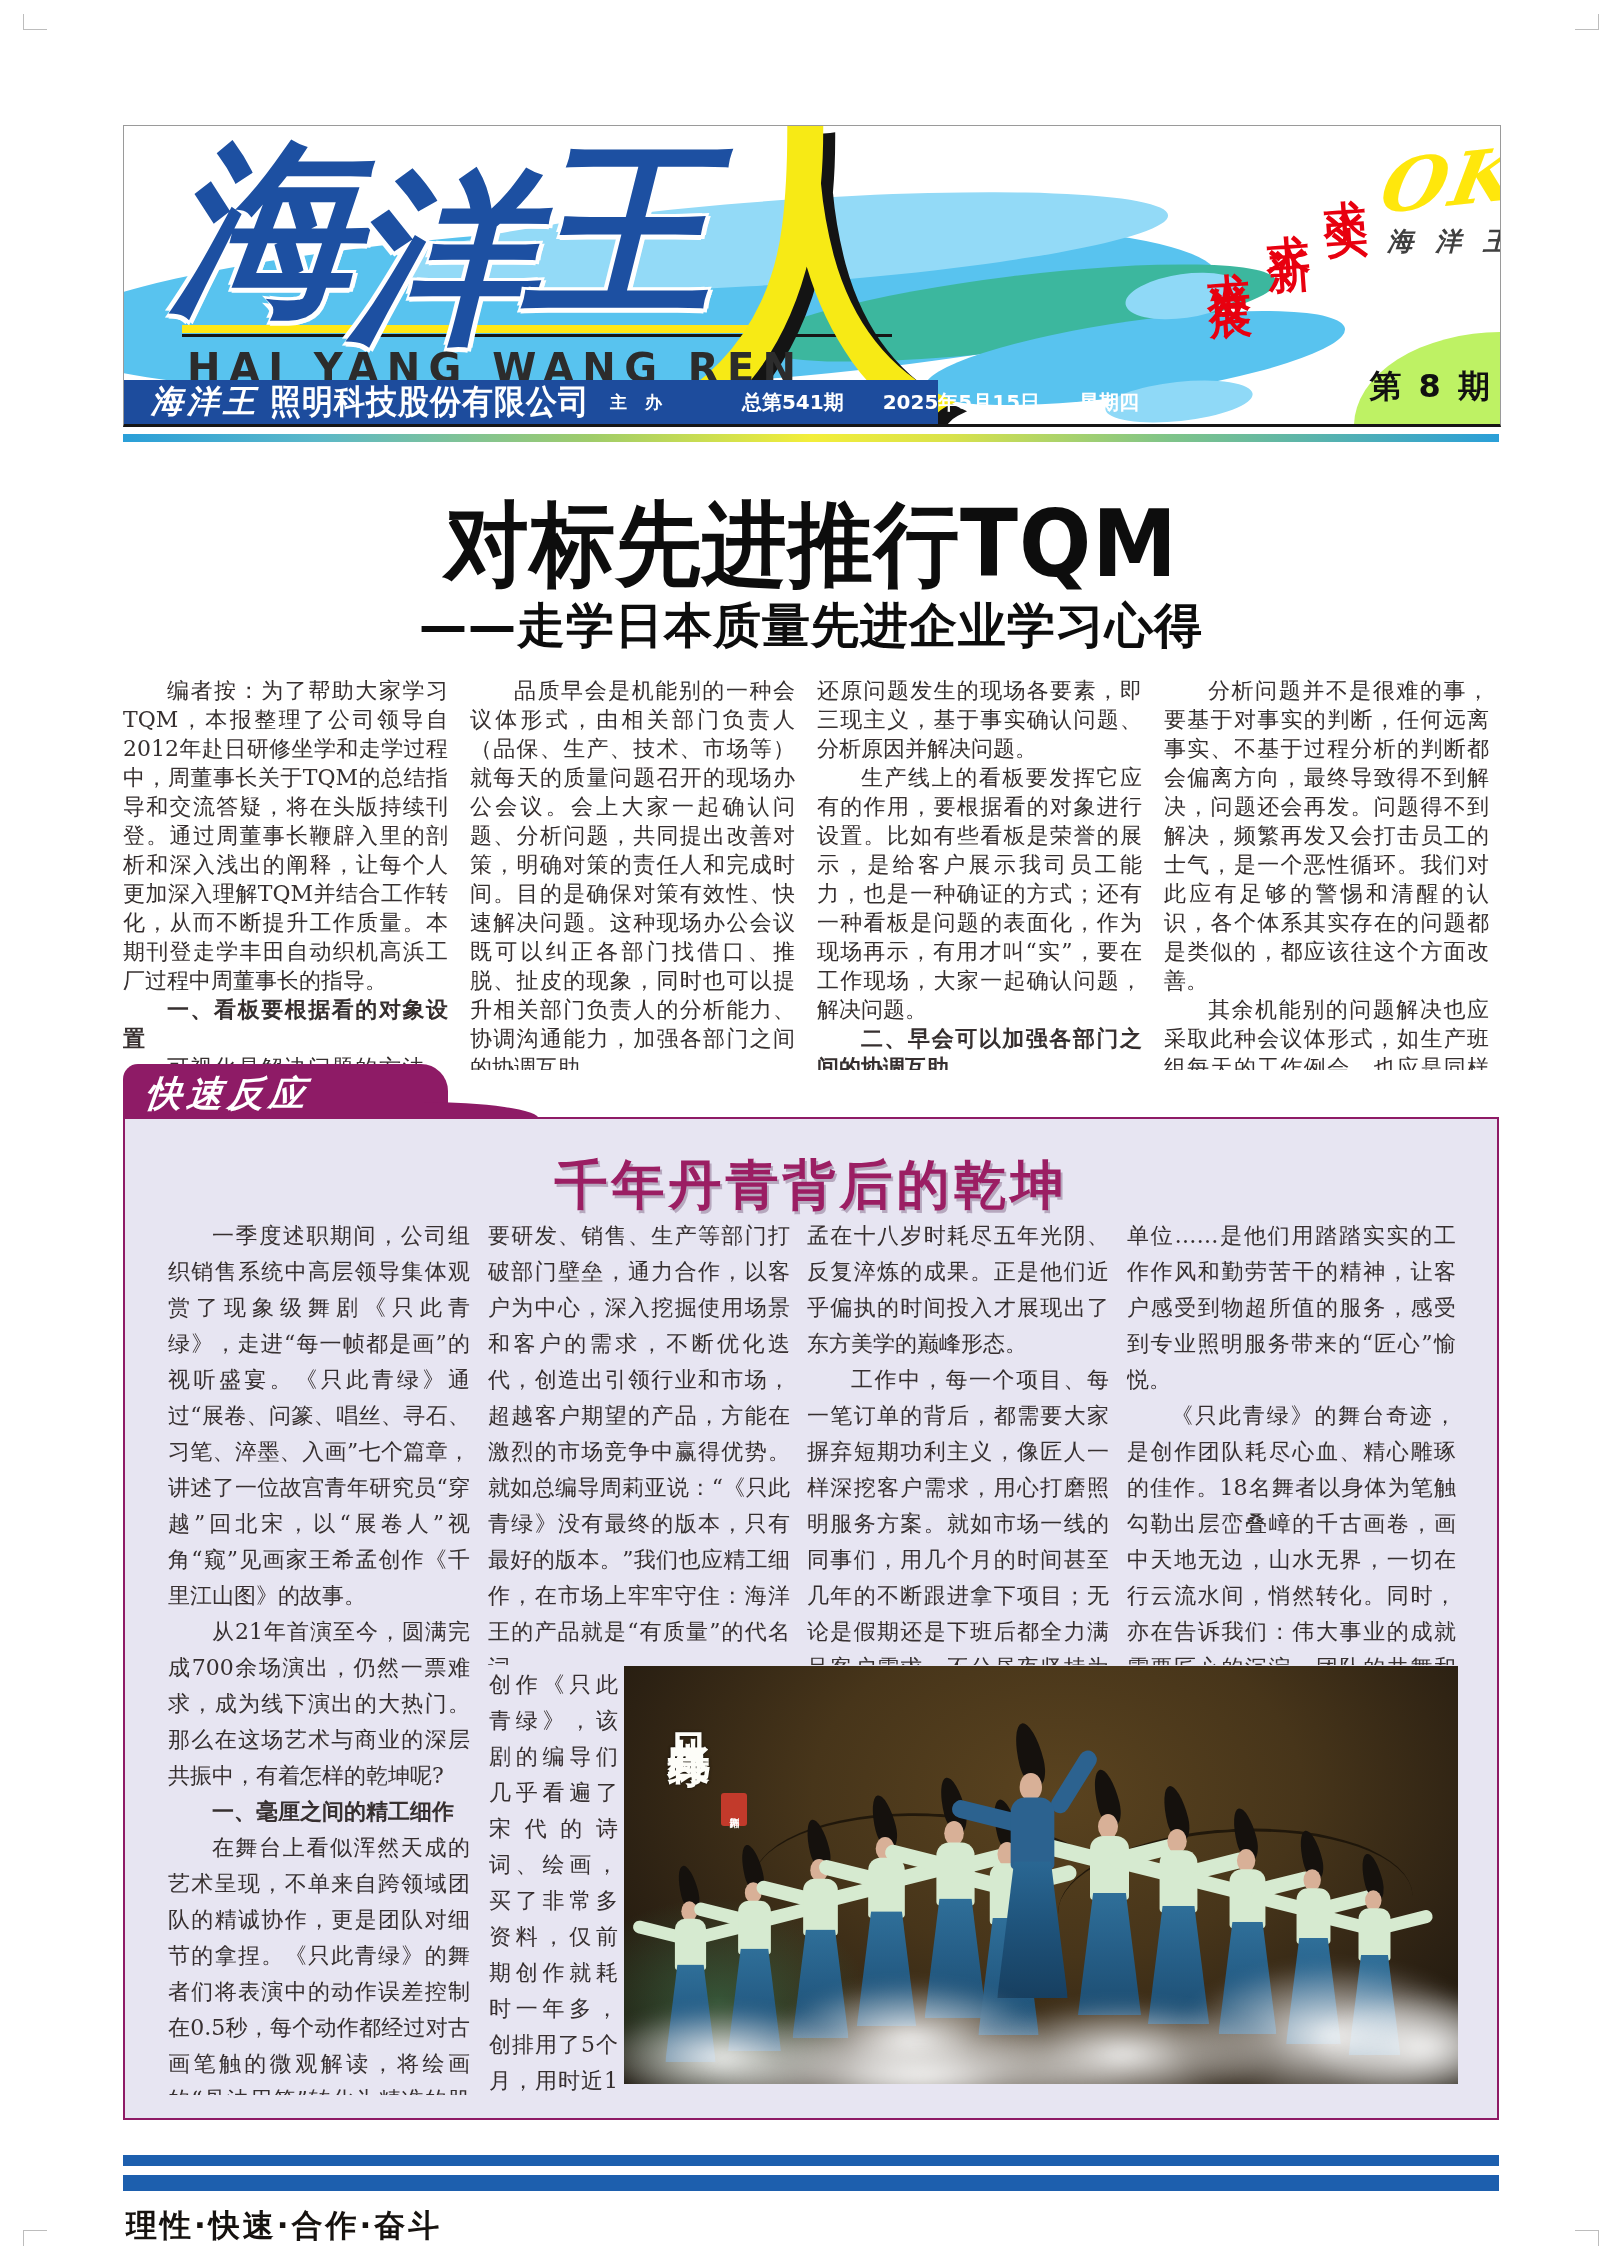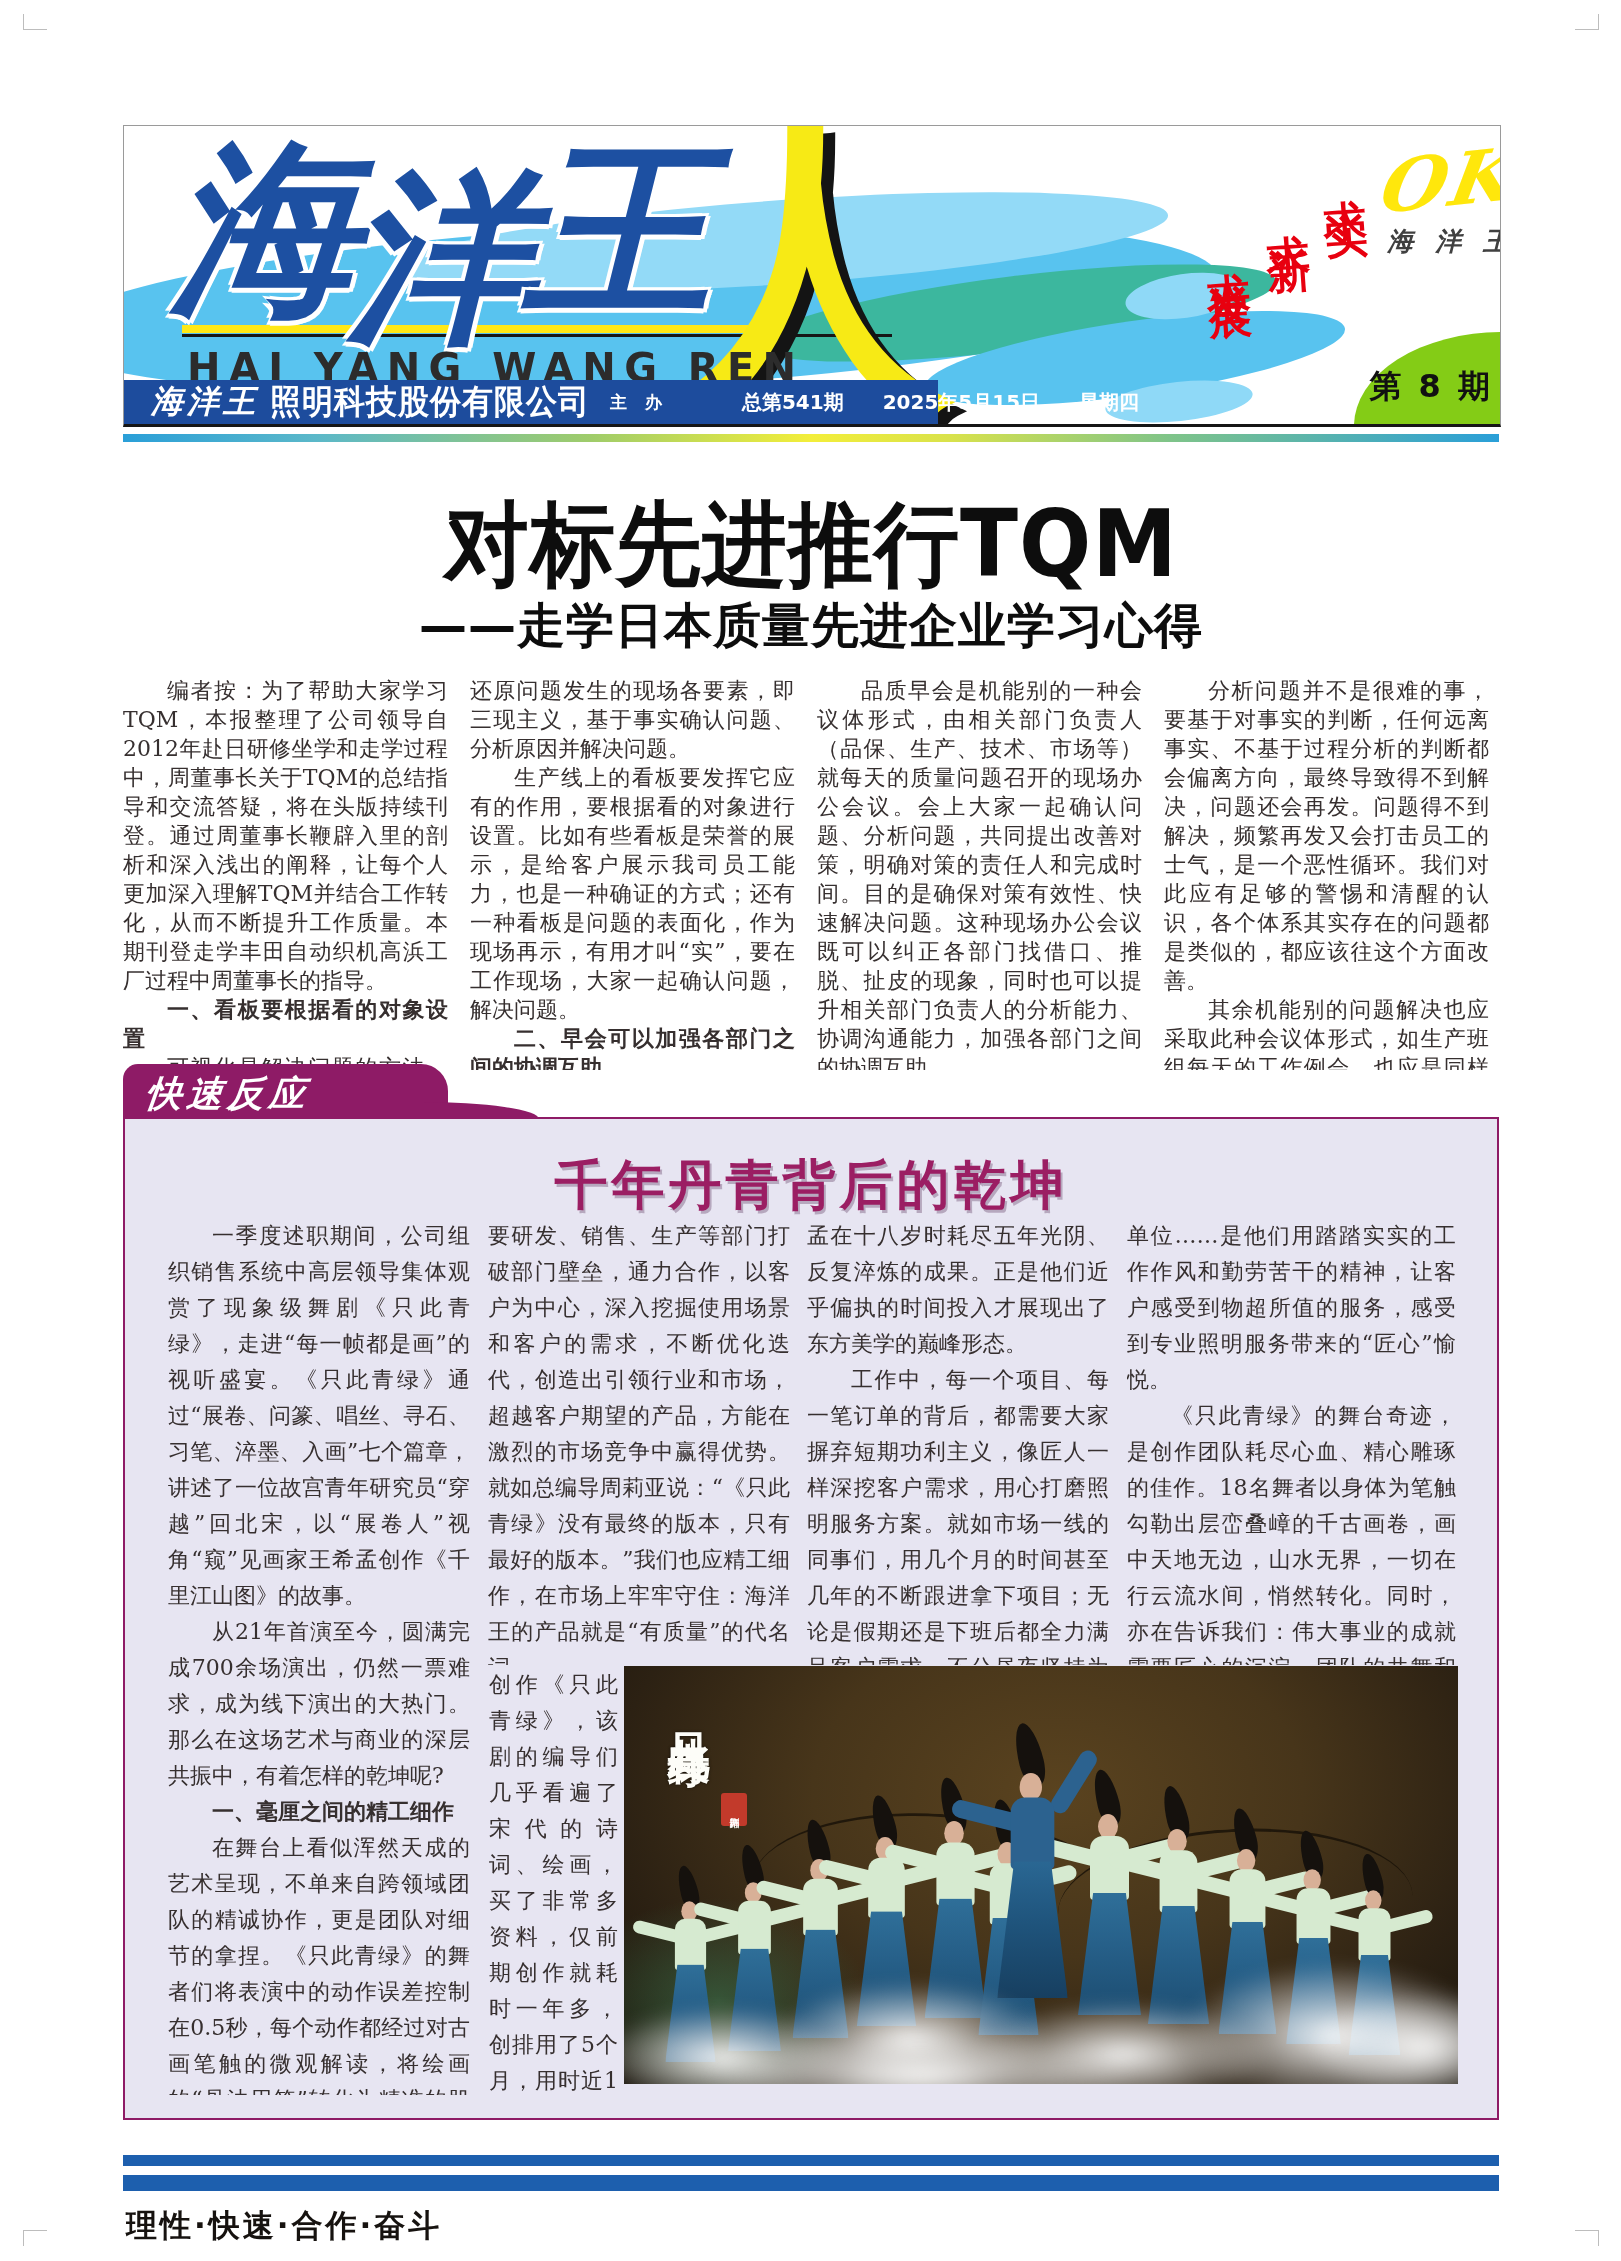--- a/index.html
+++ b/index.html
@@ -30,21 +30,21 @@
   .underline-k{position:absolute;left:58px;top:208px;width:710px;height:2.5px;background:#161616;}
   .person{position:absolute;left:524px;top:-15px;font-size:320px;line-height:1;font-weight:bold;color:#f7ea15;
           transform:scaleX(.92);text-shadow:13px 9px 0 #141414;}
   .latin-sub{position:absolute;left:63px;top:219px;font-size:40px;font-weight:bold;letter-spacing:8.4px;color:#2c2c2c;}
   .red-slogan{position:absolute;writing-mode:vertical-rl;color:#e8000f;font-weight:bold;font-size:43px;
               letter-spacing:13px;line-height:1;transform:rotate(-4deg);}
   .ok-logo{position:absolute;left:1260px;top:17px;text-align:center;}
   .ok-word{display:block;font-size:74px;line-height:1;font-weight:bold;font-style:italic;color:#ffe70c;
            transform:skewX(-16deg) rotate(-6deg);letter-spacing:3px;}
   .ok-name{display:block;margin-top:7px;font-size:26px;font-weight:bold;font-style:italic;color:#404040;letter-spacing:6.4px;}
-  .issue-blob{position:absolute;right:-2px;bottom:-2px;width:148px;height:94px;background:#84cc16;
+  .issue-blob{position:absolute;right:-2px;bottom:-2px;width:148px;height:94px;background:#bef264;
               border-top-left-radius:100% 100%;}
   .issue-text{position:absolute;right:9px;bottom:17px;font-size:32px;font-weight:bold;color:#111;letter-spacing:3px;}
   .info-bar{position:absolute;left:0;bottom:0;width:814px;height:44px;background:#1d4c9d;display:flex;
             align-items:center;color:#fff;white-space:nowrap;}
   .ib-brand{font-size:32px;font-weight:bold;font-style:italic;margin-left:27px;letter-spacing:4px;}
   .ib-company{font-size:31px;font-weight:bold;margin-left:11px;letter-spacing:1px;transform:scaleY(1.08);}
   .ib-org{font-size:17px;font-weight:bold;margin-left:20px;letter-spacing:6px;}
   .ib-item{font-size:20px;font-weight:bold;}
   .ib-issue{margin-left:74px;}
   .ib-date{margin-left:39px;}
@@ -178,26 +178,26 @@
   <div class="headline">对标先进推行TQM</div>
   <div class="subhead">——走学日本质量先进企业学习心得</div>
 
   <div class="editorial">
     <div class="ecol">
       <p class="ind">编者按：为了帮助大家学习TQM，本报整理了公司领导自2012年赴日研修坐学和走学过程中，周董事长关于TQM的总结指导和交流答疑，将在头版持续刊登。通过周董事长鞭辟入里的剖析和深入浅出的阐释，让每个人更加深入理解TQM并结合工作转化，从而不断提升工作质量。本期刊登走学丰田自动织机高浜工厂过程中周董事长的指导。</p>
       <p class="hd">一、看板要根据看的对象设置</p>
       <p class="ind">可视化是解决问题的方法，目的是通过可视化看板，以数据、表单等形式</p>
     </div>
     <div class="ecol">
+      <p class="ind">品质早会是机能别的一种会议体形式，由相关部门负责人（品保、生产、技术、市场等）就每天的质量问题召开的现场办公会议。会上大家一起确认问题、分析问题，共同提出改善对策，明确对策的责任人和完成时间。目的是确保对策有效性、快速解决问题。这种现场办公会议既可以纠正各部门找借口、推脱、扯皮的现象，同时也可以提升相关部门负责人的分析能力、协调沟通能力，加强各部门之间的协调互助。</p>
+    </div>
+    <div class="ecol">
       <p>还原问题发生的现场各要素，即三现主义，基于事实确认问题、分析原因并解决问题。</p>
       <p class="ind">生产线上的看板要发挥它应有的作用，要根据看的对象进行设置。比如有些看板是荣誉的展示，是给客户展示我司员工能力，也是一种确证的方式；还有一种看板是问题的表面化，作为现场再示，有用才叫“实”，要在工作现场，大家一起确认问题，解决问题。</p>
       <p class="hd">二、早会可以加强各部门之间的协调互助</p>
-    </div>
-    <div class="ecol">
-      <p class="ind">品质早会是机能别的一种会议体形式，由相关部门负责人（品保、生产、技术、市场等）就每天的质量问题召开的现场办公会议。会上大家一起确认问题、分析问题，共同提出改善对策，明确对策的责任人和完成时间。目的是确保对策有效性、快速解决问题。这种现场办公会议既可以纠正各部门找借口、推脱、扯皮的现象，同时也可以提升相关部门负责人的分析能力、协调沟通能力，加强各部门之间的协调互助。</p>
     </div>
     <div class="ecol">
       <p class="ind">分析问题并不是很难的事，要基于对事实的判断，任何远离事实、不基于过程分析的判断都会偏离方向，最终导致得不到解决，问题还会再发。问题得不到解决，频繁再发又会打击员工的士气，是一个恶性循环。我们对此应有足够的警惕和清醒的认识，各个体系其实存在的问题都是类似的，都应该往这个方面改善。</p>
       <p class="ind">其余机能别的问题解决也应采取此种会议体形式，如生产班组每天的工作例会，也应是同样的目的和性质。</p>
     </div>
   </div>
 
   <div class="qr-tab">
     <span class="qr-label">快速反应</span>
   </div>

